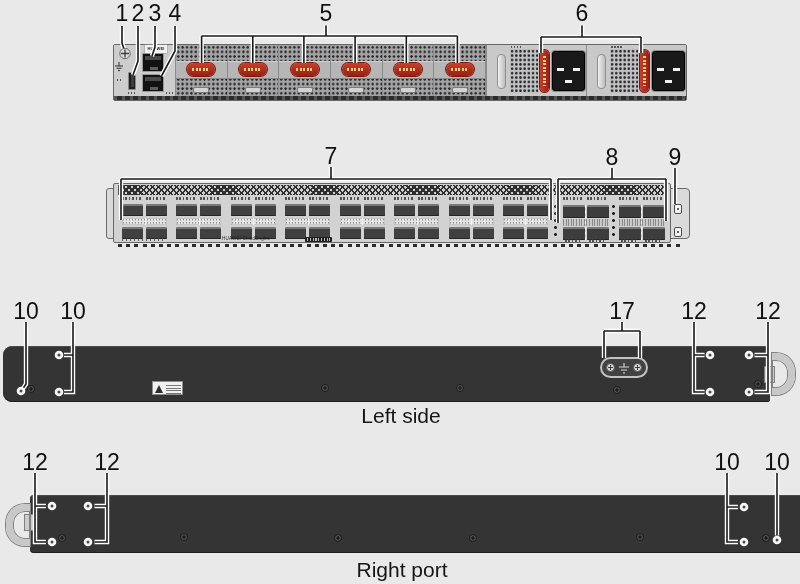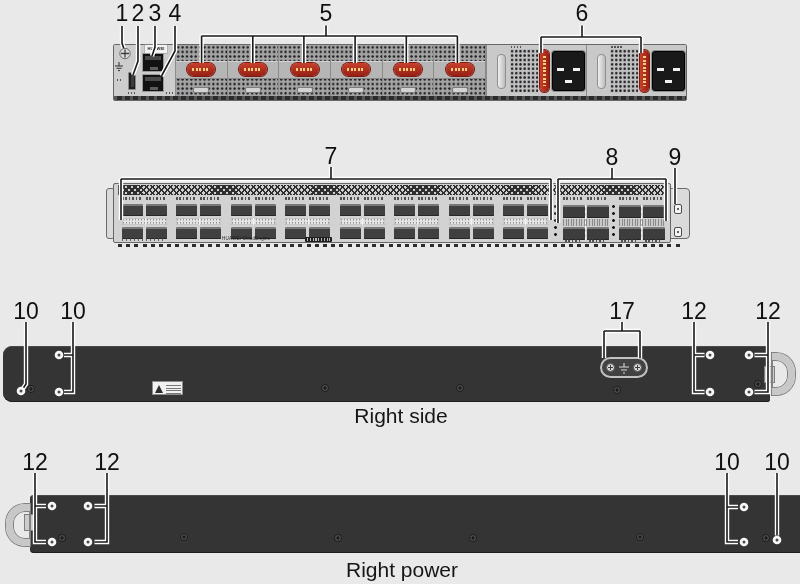--- a/index.html
+++ b/index.html
@@ -368,32 +368,32 @@
       <g stroke="#d8d8d8" stroke-width="1.1" fill="none">
         <line x1="6.5" y1="1" x2="6.5" y2="5"></line>
           <line x1="1.5" y1="5" x2="11.5" y2="5"></line>
         <line x1="3.5" y1="8" x2="9.5" y2="8"></line>
           <line x1="5.5" y1="11" x2="7.5" y2="11"></line>
       </g>
     </svg>
   </div>
   <div id="lh-tab" class="htab"></div>
   <div id="lh-ring" class="hring"></div>
-  <div class="vlabel" style="left:401px;top:404px">Right side</div>
+  <div class="vlabel" style="left:401px;top:404px">Left side</div>
 
   <span class="co" style="left:26px;top:299px">10</span>
   <span class="co" style="left:73px;top:299px">10</span>
   <span class="co" style="left:622px;top:299px">17</span>
   <span class="co" style="left:694px;top:299px">12</span>
   <span class="co" style="left:768px;top:299px">12</span>
 
   <div id="right-panel" class="sidepanel"></div>
   <div id="rh-tab" class="htab"></div>
   <div id="rh-ring" class="hring"></div>
-  <div class="vlabel" style="left:402px;top:558px">Right power</div>
+  <div class="vlabel" style="left:402px;top:558px">Right port</div>
 
   <span class="co" style="left:35px;top:450px">12</span>
   <span class="co" style="left:107px;top:450px">12</span>
   <span class="co" style="left:727px;top:450px">10</span>
   <span class="co" style="left:777px;top:450px">10</span>
 
   <svg id="overlay" width="800" height="584">
     <g id="casing">
         <path d="M122,26 L122,43 L124.5,50.5" fill="none" stroke="#ffffff" stroke-width="4.4"></path>
         <path d="M138,26 L138,61 L133,75" fill="none" stroke="#ffffff" stroke-width="4.4"></path>

